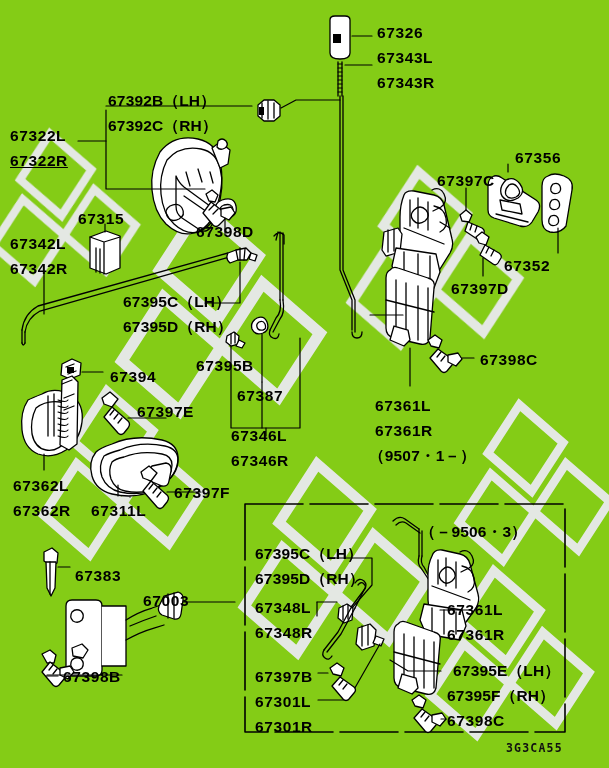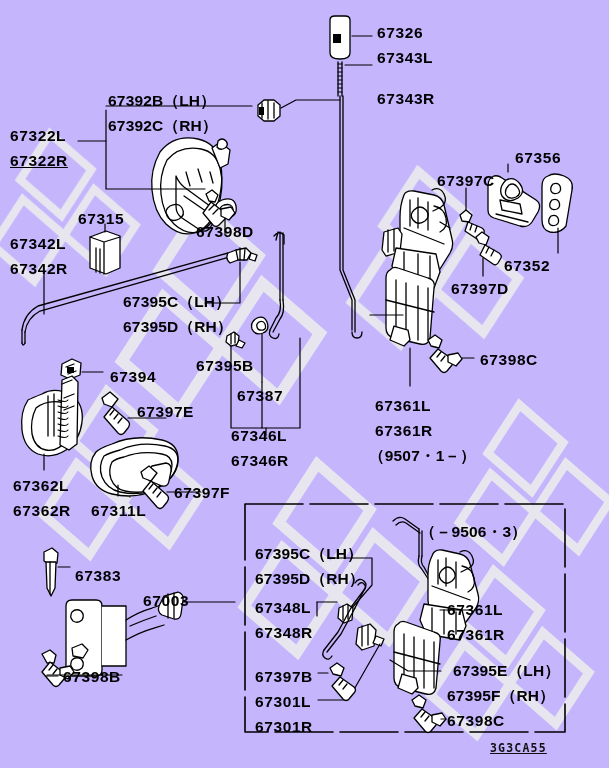--- a/index.html
+++ b/index.html
@@ -8,21 +8,21 @@
     padding: 0;
     background: #ffffff;
   }
   body {
     font-family: "Liberation Sans", "DejaVu Sans", sans-serif;
   }
   #sheet {
     position: relative;
     width: 609px;
     height: 768px;
-    background: #c4b5fd;
+    background: #84cc16;
     overflow: hidden;
   }
   
   #watermark {
     position: absolute;
     left: 0; top: 0;
     width: 609px; height: 768px;
     pointer-events: none;
     z-index: 0;
   }
@@ -430,21 +430,21 @@
       <path d="M432,715 l10,-2 4,6 -6,7 -8,-4 Z" fill="#fff"></path>
       <path d="M446,719 L441,719" stroke-width="1.2"></path>
     </g>
 
   </svg>
 
   <div id="labels">
 
     <div class="lbl" style="left:377px; top:25px;">67326</div>
     <div class="lbl" style="left:377px; top:50px;">67343L</div>
-    <div class="lbl" style="left:377px; top:91px;">67343R</div>
+    <div class="lbl" style="left:377px; top:75px;">67343R</div>
 
     <div class="lbl paren" style="left:108px; top:93px;">67392B（LH）</div>
     <div class="lbl paren" style="left:108px; top:118px;">67392C（RH）</div>
 
     <div class="lbl" style="left:10px; top:128px;">67322L</div>
     <div class="lbl" style="left:10px; top:153px;text-decoration:underline;">67322R</div>
 
     <div class="lbl" style="left:489px; top:150px;margin-left:26px;">67356</div>
     <div class="lbl" style="left:437px; top:173px;">67397C</div>
 
@@ -498,17 +498,17 @@
 
     <div class="lbl" style="left:255px; top:669px;">67397B</div>
     <div class="lbl paren" style="left:447px; top:663px;margin-left:6px;">67395E（LH）</div>
 
     <div class="lbl" style="left:255px; top:694px;">67301L</div>
     <div class="lbl paren" style="left:447px; top:688px;">67395F（RH）</div>
 
     <div class="lbl" style="left:255px; top:719px;">67301R</div>
     <div class="lbl" style="left:447px; top:713px;">67398C</div>
 
-    <div id="sheetcode" style="left:490px; top:741px;text-decoration:underline;">3G3CA55</div>
+    <div id="sheetcode" style="left:506px; top:741px;">3G3CA55</div>
 
   </div>
 
 </div>
 
 </body></html>

